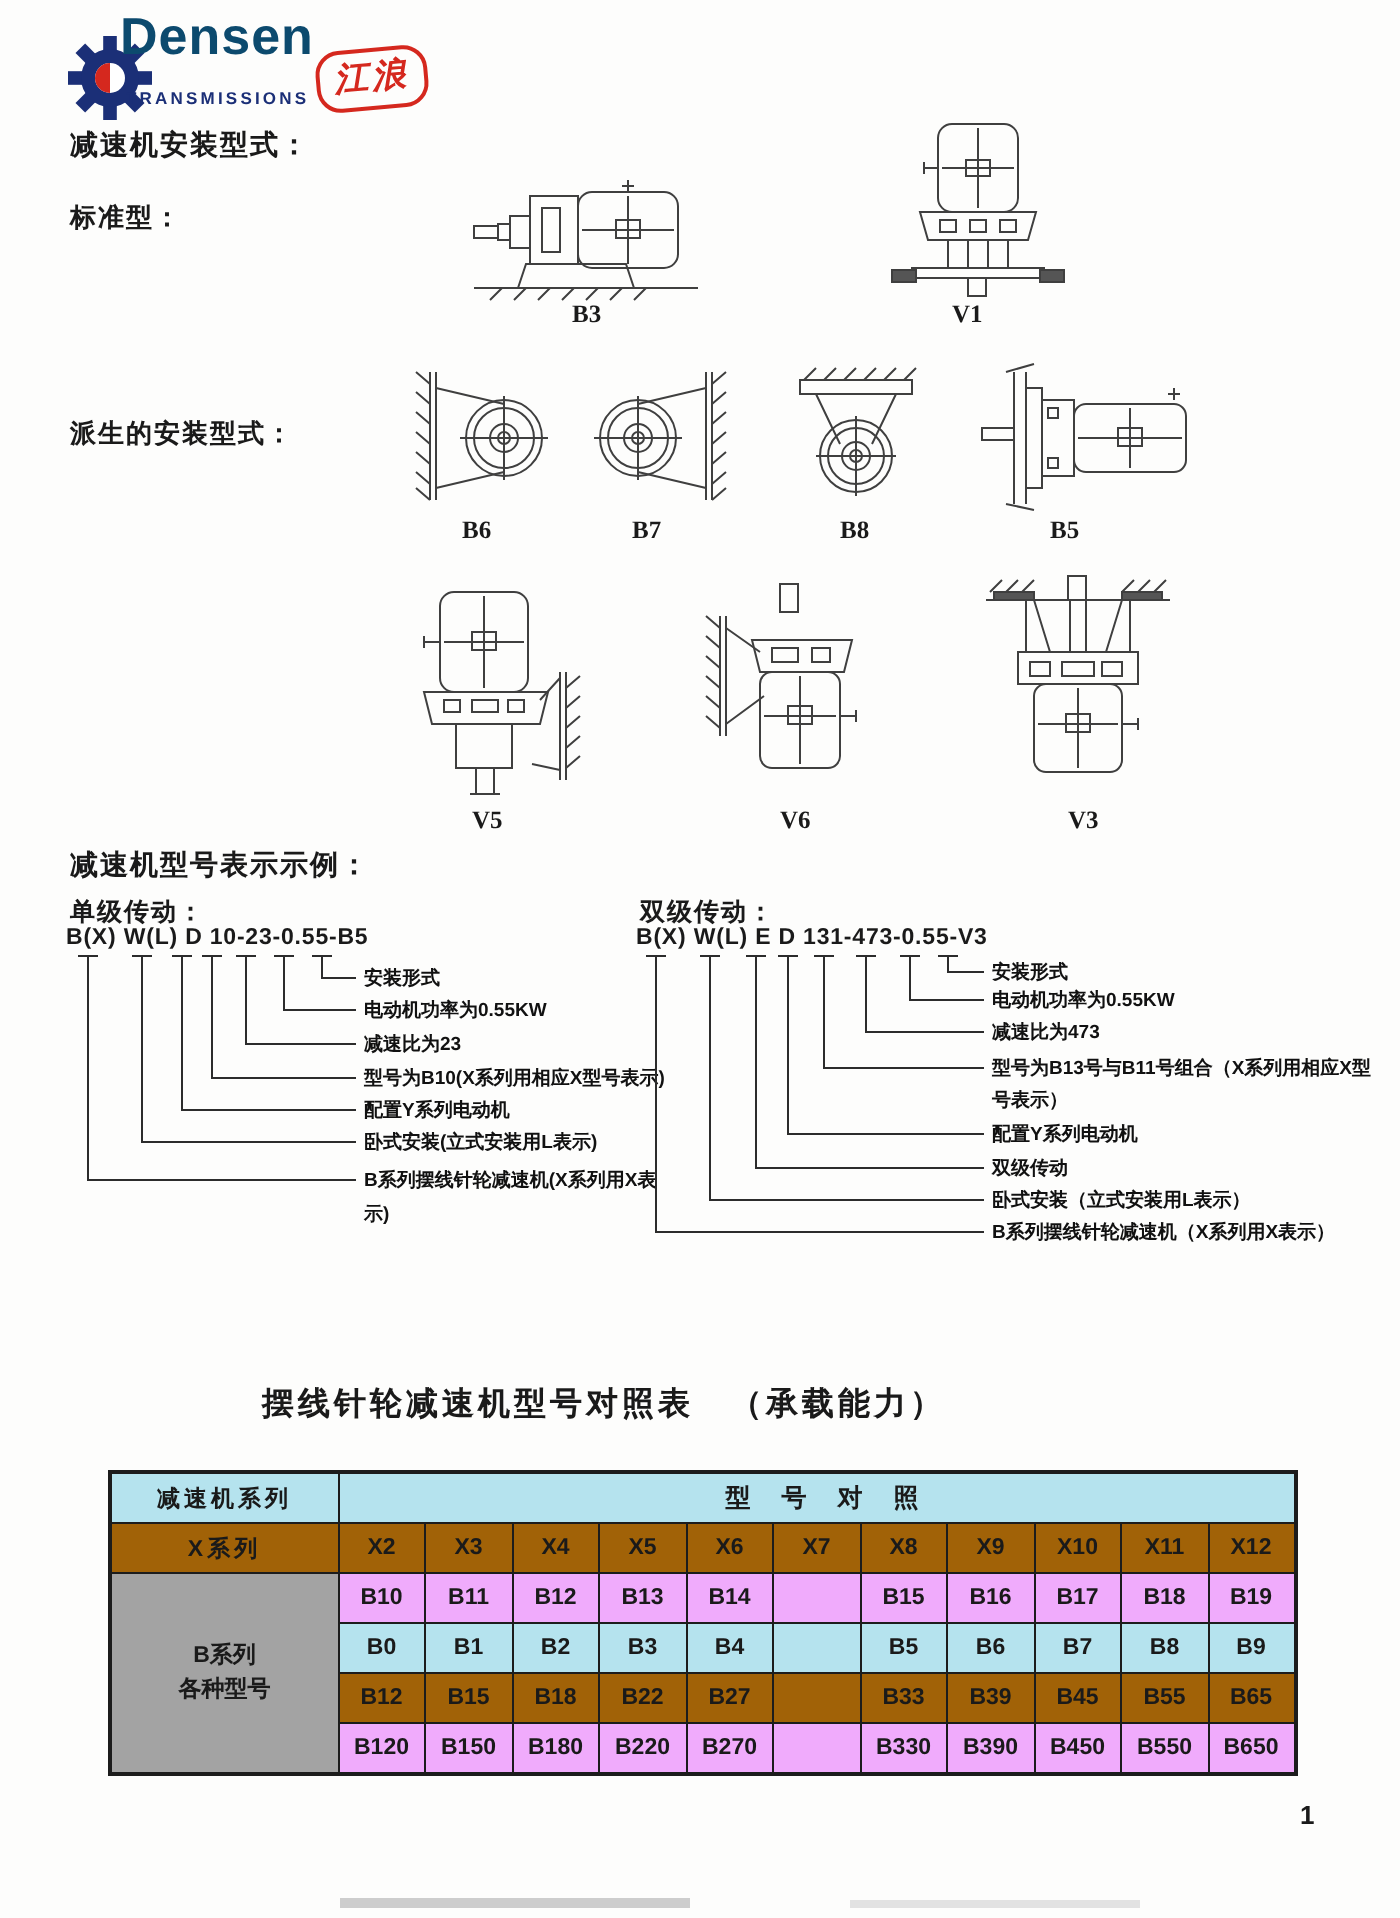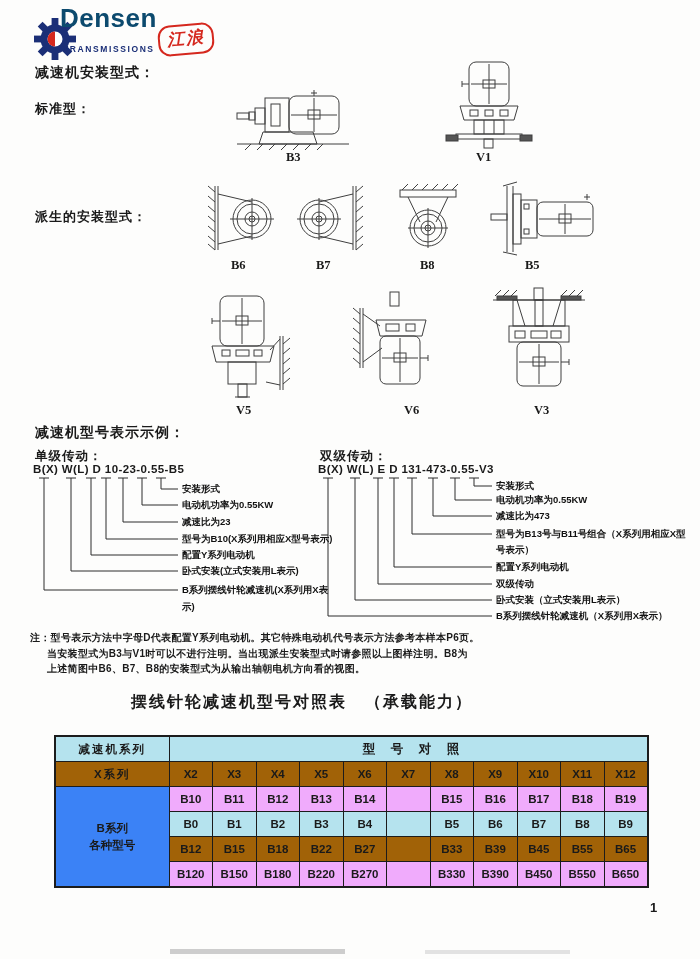--- a/index.html
+++ b/index.html
@@ -24,21 +24,21 @@
   .tree text{stroke:none;fill:#111;font-size:9.5px;font-weight:600;font-family:"Liberation Sans",sans-serif;}
   .note{font-size:10px;font-weight:600;line-height:15.5px;letter-spacing:.3px;}
   #cmp-title{position:absolute;left:0;top:692px;width:604px;text-align:center;
              font-size:16px;font-weight:bold;letter-spacing:2px;}
   table.cmp{position:absolute;left:54px;top:719px;border-collapse:collapse;table-layout:fixed;margin-top:16px;}
   table.cmp td{border:1.6px solid #1c1c1c;text-align:center;font-weight:bold;
                font-size:11.5px;padding:0;height:24px;}
   table.cmp{border:2.5px solid #1c1c1c;}
   td.c-cyan{background:#b5e3ee;}
   td.c-pink{background:#a16207;}
-  td.c-green{background:#3b82f6;font-size:12px;line-height:17px;}
+  td.c-green{background:#a3a3a3;font-size:12px;line-height:17px;}
   td.c-white{background:#f0abfc;}
   #pagenum{position:absolute;left:650px;top:900px;font-size:13px;font-weight:bold;}
   .artifact{position:absolute;background:#a6a6a6;}
 </style>
 </head>
 <body>
 
 <div id="page">
 
   <div class="abs" style="left:32px;top:16px;width:46px;height:46px;">
@@ -207,21 +207,21 @@
       <path d="M26,30 L76,30 L72,46 L30,46 Z"></path>
       <rect x="36" y="34" width="13" height="7"></rect>
       <rect x="56" y="34" width="9" height="7"></rect>
       <rect x="30" y="46" width="40" height="48" rx="6"></rect>
       <line x1="50" y1="48" x2="50" y2="92"></line>
       <line x1="32" y1="68" x2="68" y2="68"></line>
       <rect x="44" y="63" width="12" height="9"></rect>
       <path d="M70,68 L78,68 M78,65 L78,71"></path>
     </svg>
   </div>
-  <div class="abs dlabel" style="left:390px;top:403px;margin-left:14px;">V6</div>
+  <div class="abs dlabel" style="left:390px;top:403px;">V6</div>
 
   <div class="abs draw" style="left:489px;top:288px;">
     <svg width="100" height="108" viewBox="0 0 100 108">
       <path d="M6,8 L12,2 M14,8 L20,2 M22,8 L28,2 M72,8 L78,2 M80,8 L86,2 M88,8 L94,2"></path>
       <line x1="4" y1="12" x2="96" y2="12"></line>
       <rect x="8" y="8" width="20" height="4" fill="#555"></rect>
       <rect x="72" y="8" width="20" height="4" fill="#555"></rect>
       <rect x="45" y="0" width="9" height="12"></rect>
       <rect x="24" y="12" width="52" height="26"></rect>
       <rect x="46" y="12" width="8" height="26"></rect>
@@ -277,25 +277,20 @@
     <text x="180" y="27">电动机功率为0.55KW</text>
     <text x="180" y="43">减速比为473</text>
     <text x="180" y="61">型号为B13号与B11号组合（X系列用相应X型</text>
     <text x="180" y="77">号表示）</text>
     <text x="180" y="94">配置Y系列电动机</text>
     <text x="180" y="111">双级传动</text>
     <text x="180" y="127">卧式安装（立式安装用L表示）</text>
     <text x="180" y="143">B系列摆线针轮减速机（X系列用X表示）</text>
   </svg>
 
-  <div class="abs note" style="left:30px;top:630px;width:630px;">
-    <div>注：型号表示方法中字母D代表配置Y系列电动机。其它特殊电动机代号表示方法参考本样本P6页。</div>
-    <div style="padding-left:17px;">当安装型式为B3与V1时可以不进行注明。当出现派生安装型式时请参照以上图样注明。B8为</div>
-    <div style="padding-left:17px;">上述简图中B6、B7、B8的安装型式为从输出轴朝电机方向看的视图。</div>
-  </div>
 
   <div id="cmp-title">摆线针轮减速机型号对照表　（承载能力）</div>
 
   <table class="cmp">
     <colgroup>
       <col style="width:114px;">
       <col style="width:43.5px;">
         <col style="width:43.5px;">
         <col style="width:43.5px;">
         <col style="width:43.5px;">

